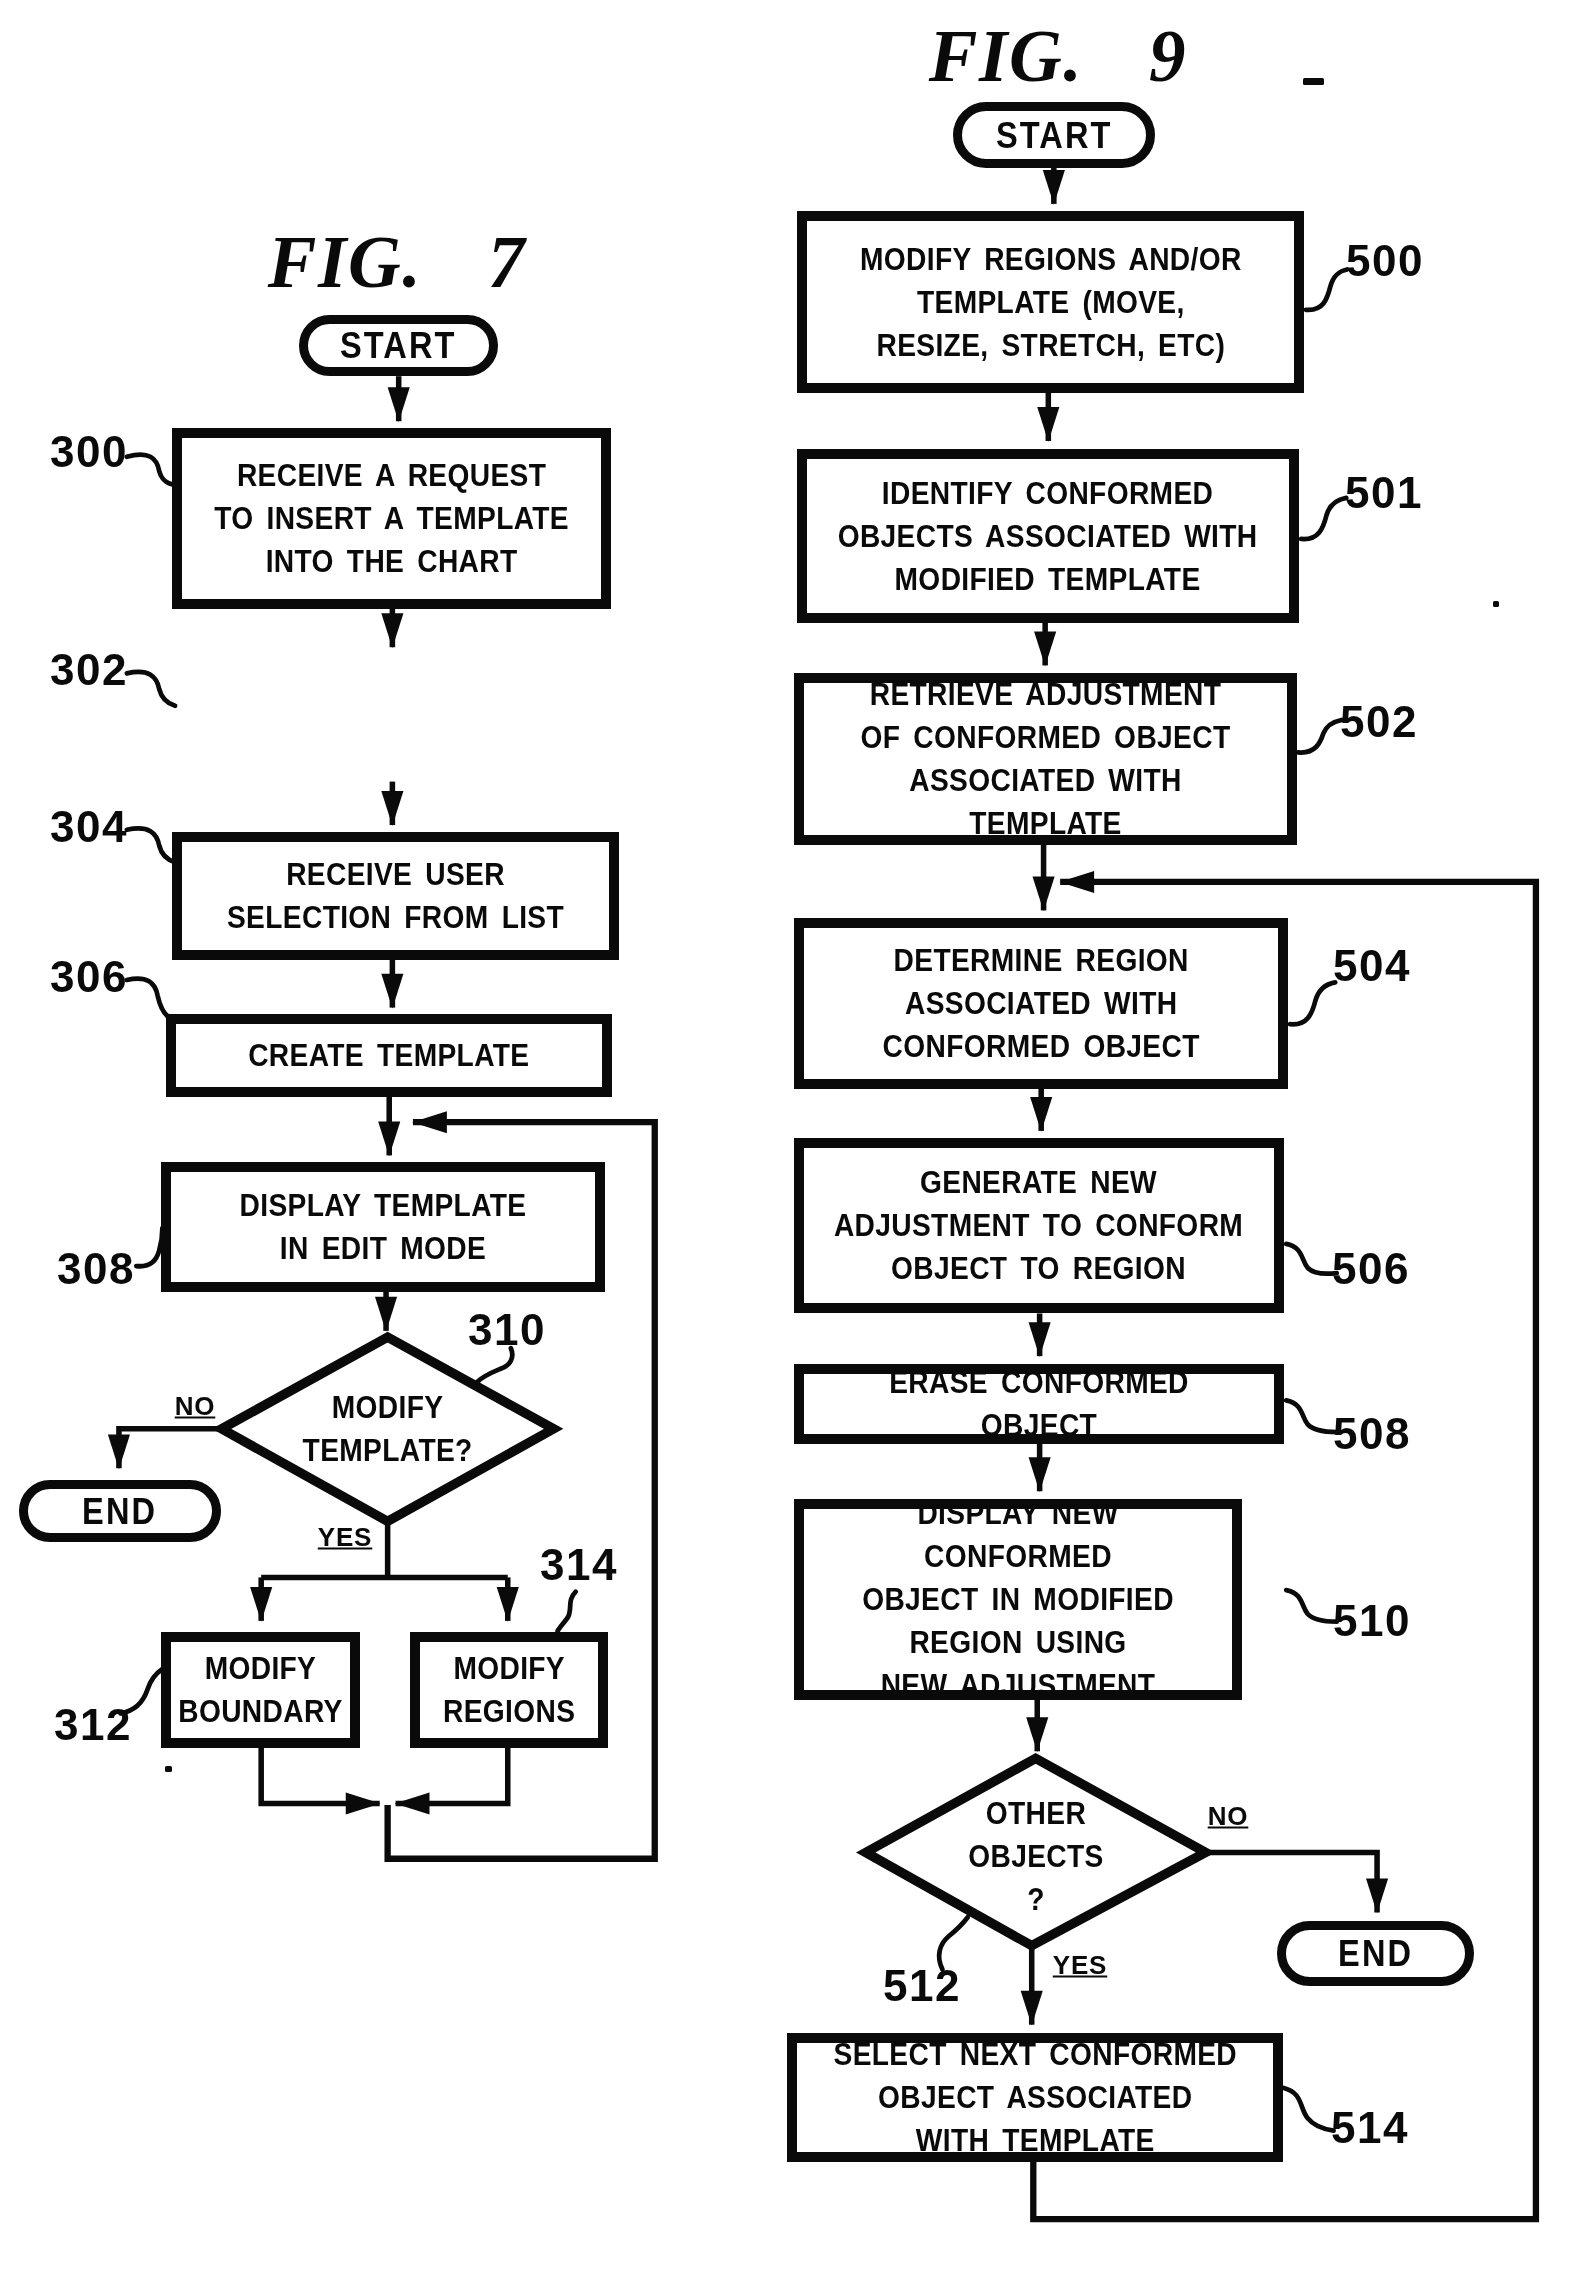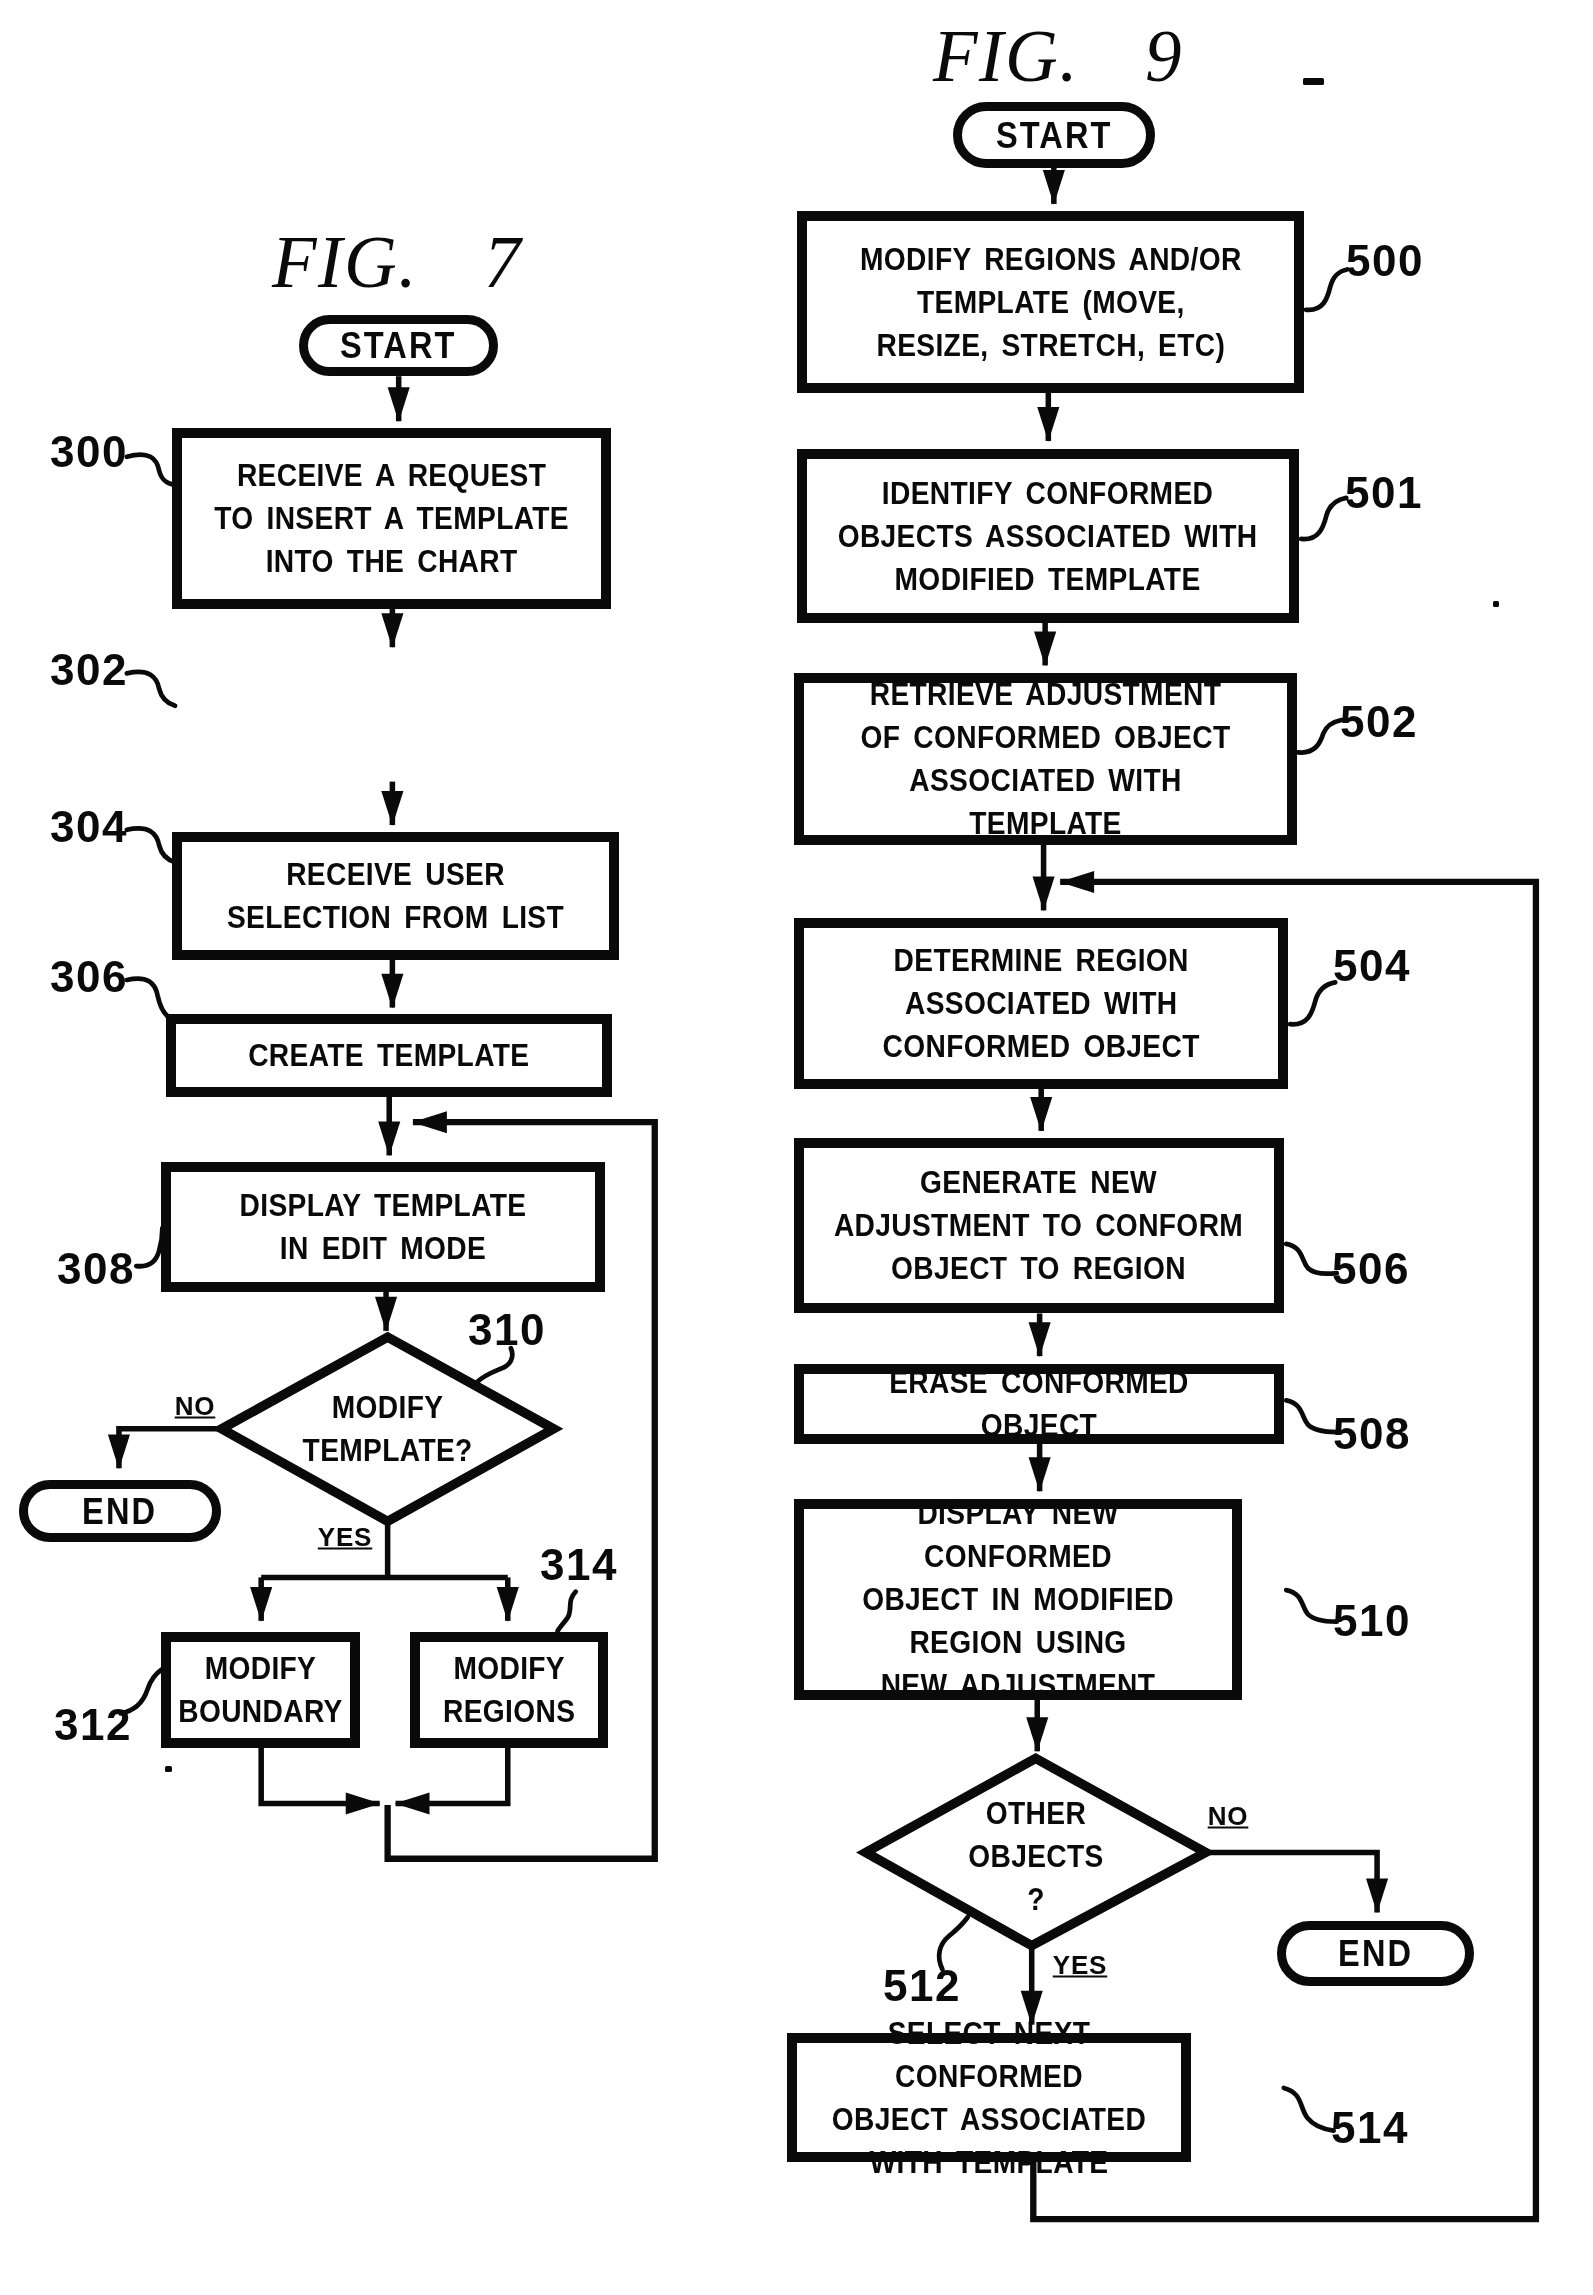--- a/index.html
+++ b/index.html
@@ -10,21 +10,21 @@
     overflow:hidden;
     font-family:"Liberation Sans", sans-serif;
     color:#0a0a0a;
   }
   .layer{position:absolute;left:0;top:0;width:1594px;height:2295px;}
   svg.layer{pointer-events:none;}
 
   .fig-title{
     position:absolute;transform:translate(-50%,-50%);
     font-family:"Liberation Serif", serif;
-    font-style:italic;font-weight:400;
+    font-style:italic;font-weight:700;
     font-size:73px;letter-spacing:1.6px;word-spacing:46px;
     white-space:nowrap;
   }
   .node{
     position:absolute;box-sizing:border-box;
     border:10.3px solid #0a0a0a;background:#ffffff;
     display:flex;align-items:center;justify-content:center;
     text-align:center;
   }
   .terminal{border-radius:35px;border-width:9.5px;}
@@ -245,21 +245,21 @@
   </div>
   <div class="ref" style="left:922px;top:1986px">512</div>
 
   <div class="branch" style="left:1228px;top:1816px">NO</div>
   <div class="branch" style="left:1080px;top:1965px">YES</div>
 
   <div class="node terminal" style="left:1277px;top:1921px;width:197px;height:65px">
     <span class="node-text">END</span>
   </div>
 
-  <div class="node" style="left:787px;top:2033px;width:404px;height:129px">
+  <div class="node" style="left:787px;top:2033px;width:496px;height:129px">
     <span class="node-text">SELECT NEXT CONFORMED
 OBJECT ASSOCIATED
 WITH TEMPLATE</span>
   </div>
   <div class="ref" style="left:1370px;top:2128px">514</div>
 
   <div class="speck" style="left:1303px;top:78px;width:20.6px;height:7.1px"></div>
   <div class="speck" style="left:165px;top:1766px;width:7.1px;height:6.3px"></div>
   <div class="speck" style="left:1493px;top:601px;width:5.5px;height:5.5px"></div>
 

